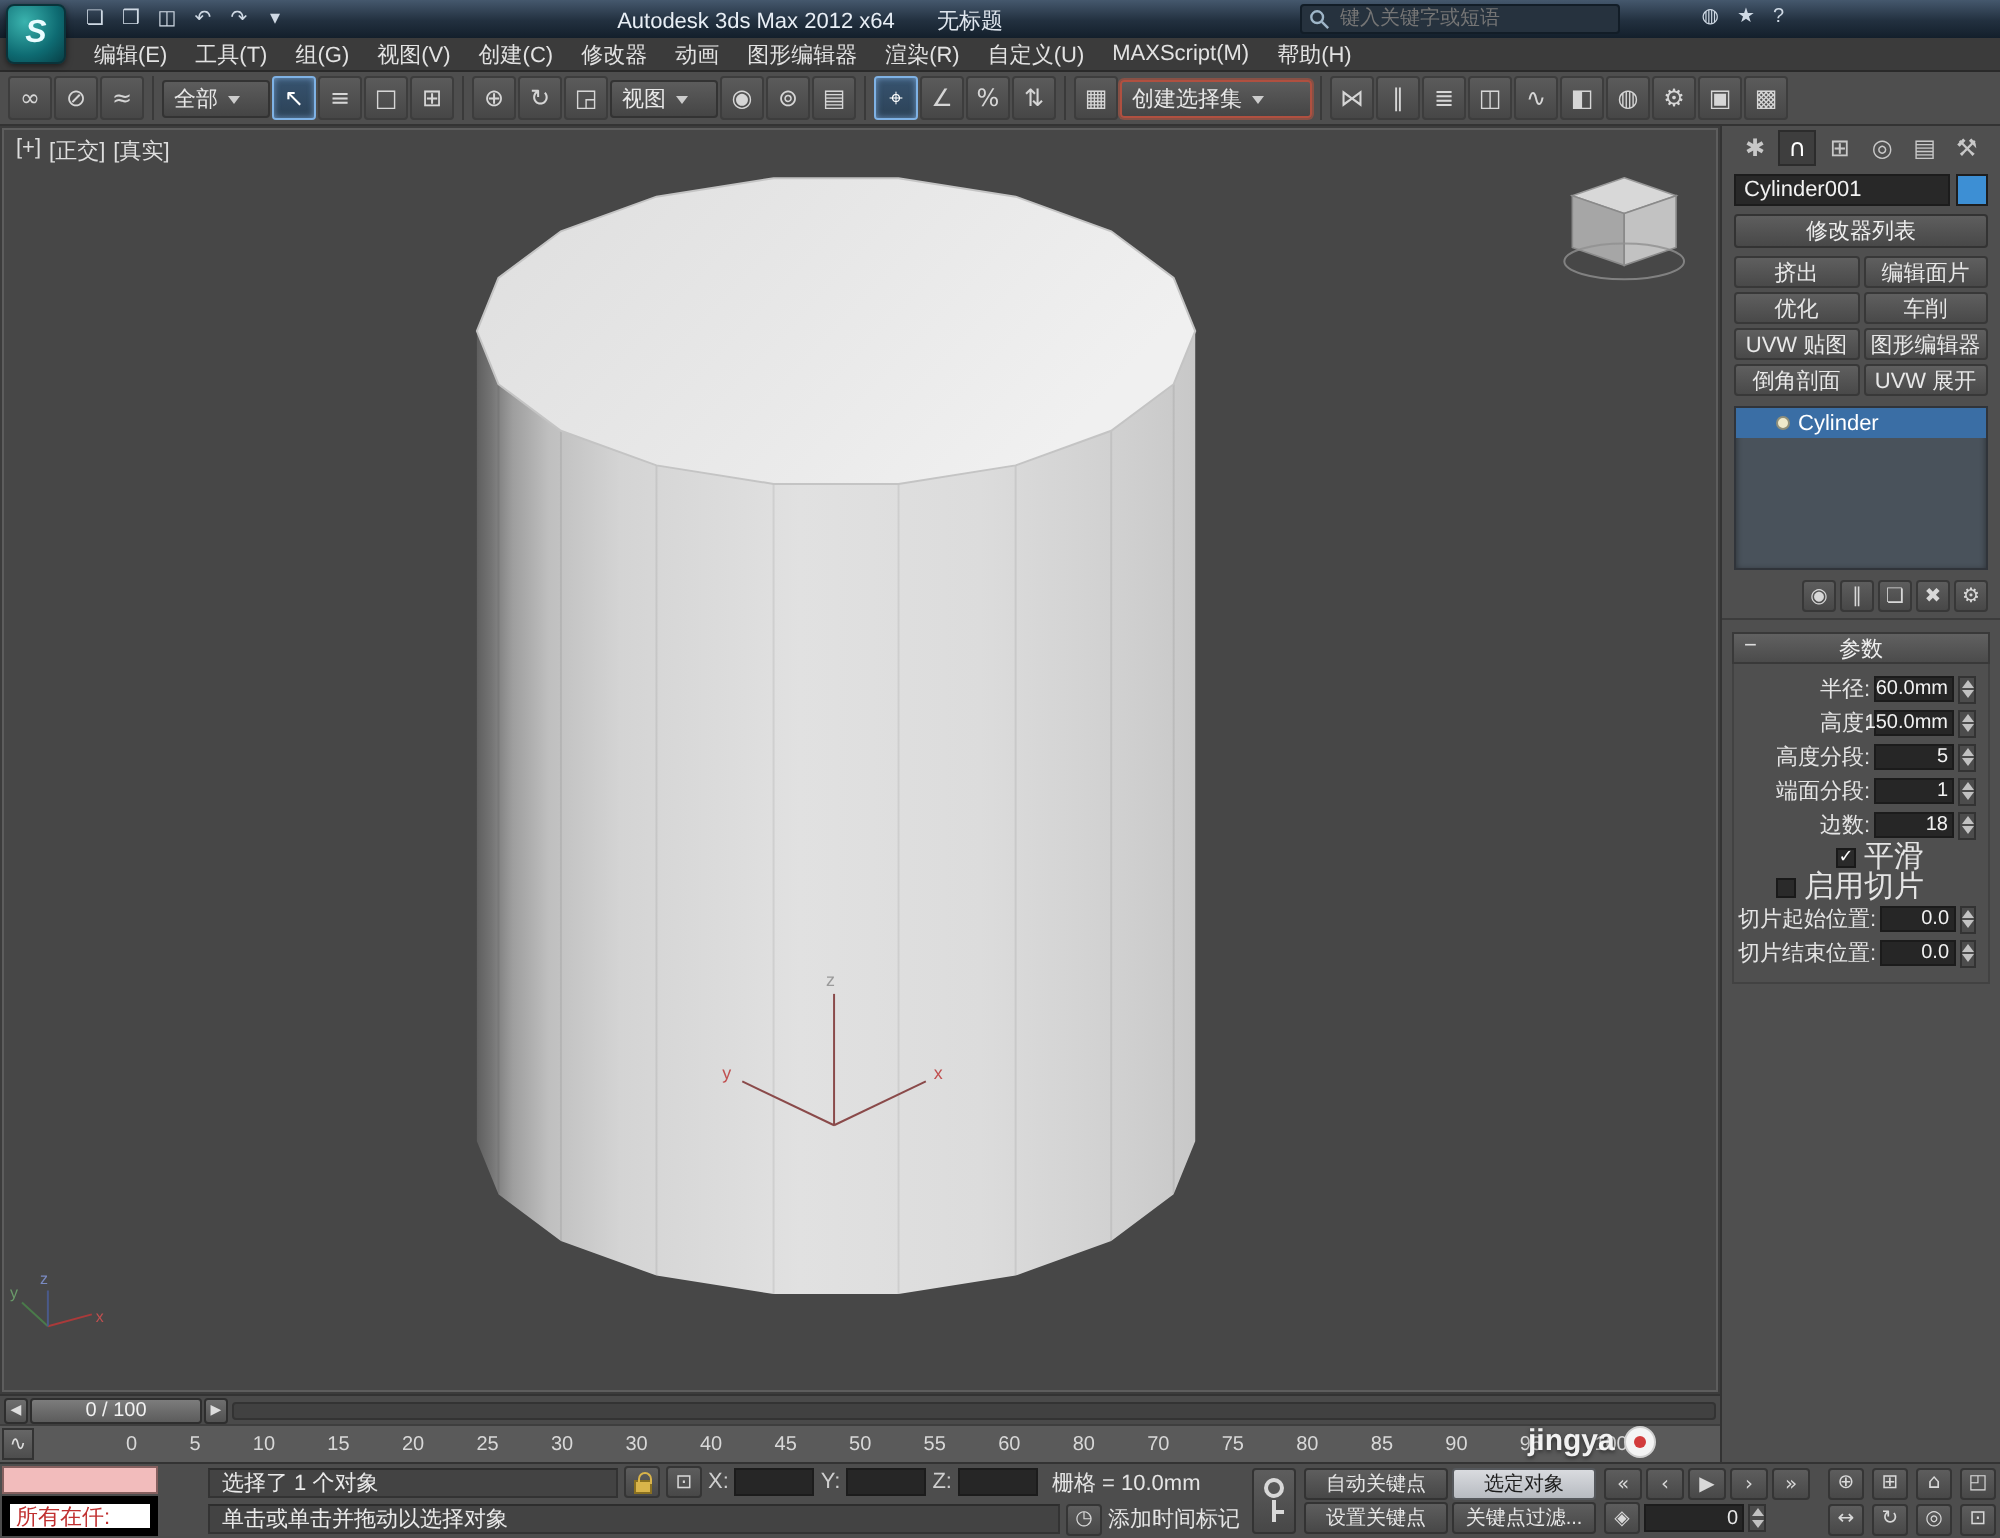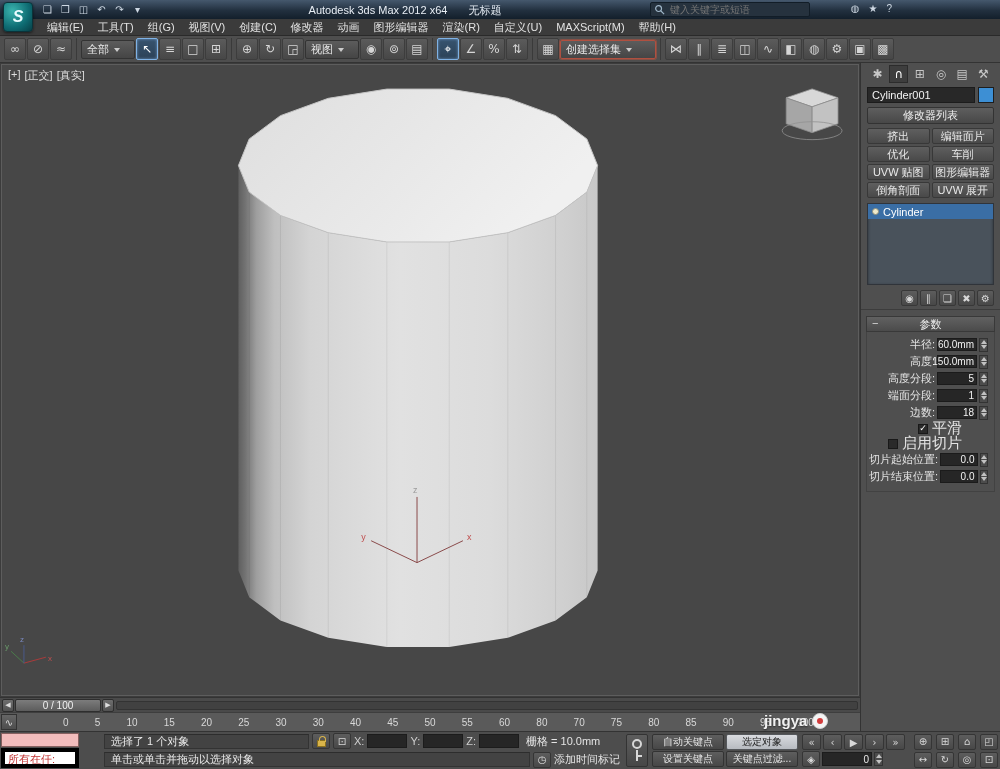--- a/index.html
+++ b/index.html
@@ -65,21 +65,21 @@
   .name-row{display:flex;gap:3px;padding:2px 6px;}
   .obj-name{flex:1;height:16px;background:#282828;border:1px solid #1c1c1c;color:#f2f2f2;padding:1px 4px;font-size:11px;}
   .swatch{width:16px;height:16px;background:#3d8fd4;border:1px solid #1e1e1e;cursor:pointer;}
   .mod-list{margin:2px 6px;height:17px;background:linear-gradient(#5e5e5e,#484848);border:1px solid #333;border-radius:2px;
     display:flex;align-items:center;padding:0 5px;gap:4px;color:#eee;cursor:pointer;flex-direction:column;}
   .mod-list .dd{margin-left:auto;}
   .mod-btns{display:grid;grid-template-columns:1fr 1fr;gap:2px;padding:2px 6px;}
   .mbtn{height:16px;padding:0 1px;background:linear-gradient(#5f5f5f,#494949);border:1px solid #383838;border-radius:2px;
     color:#e8e8e8;font-size:11px;white-space:nowrap;overflow:hidden;}
   .stack{margin:3px 6px;height:82px;background:#49525b;border:1px solid #30343a;box-shadow:inset 0 1px 3px rgba(0,0,0,.45);cursor:pointer;}
-  .stack-item{height:15px;display:flex;align-items:center;gap:4px;padding:0 4px;background:#3a6ea5;color:#fff;font-size:11px;}
+  .stack-item{height:15px;display:flex;align-items:center;gap:4px;padding:0 20px;background:#3a6ea5;color:#fff;font-size:11px;}
   .bulb{width:7px;height:7px;border-radius:50%;background:#efeacb;border:1px solid #8f8f7a;}
   .stack-tools{display:flex;gap:2px;justify-content:flex-end;padding:2px 6px 3px;border-bottom:1px solid #3c3c3c;}
   .stbtn{width:17px;height:16px;padding:0;background:linear-gradient(#5d5d5d,#484848);border:1px solid #383838;border-radius:2px;
     color:#d8d8d8;font-size:10px;font-family:"DejaVu Sans",sans-serif;}
   .rollout-hdr{position:relative;margin:6px 5px 0;height:16px;background:linear-gradient(#616161,#4b4b4b);border:1px solid #393939;
     display:flex;align-items:center;justify-content:center;color:#efefef;font-size:11px;cursor:pointer;}
   .rollout-hdr .minus{position:absolute;left:5px;top:0;color:#ddd;}
   .rollout-body{margin:0 5px;border:1px solid #424242;border-top:none;padding:4px 2px 6px;}
   .param-row{display:flex;align-items:center;justify-content:flex-end;gap:2px;height:17px;padding-right:4px;}
   .plabel{color:#e4e4e4;font-size:11px;white-space:nowrap;}

